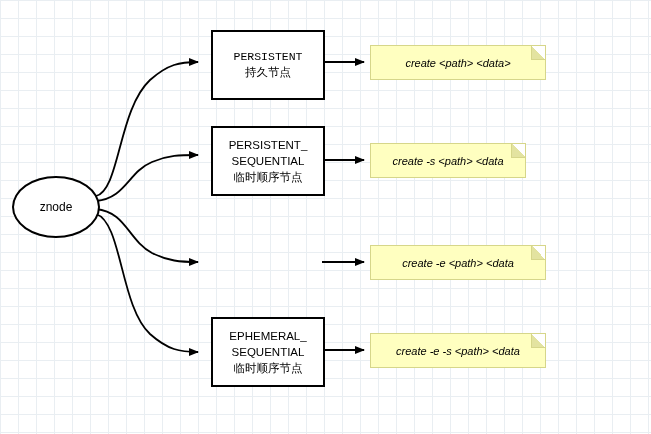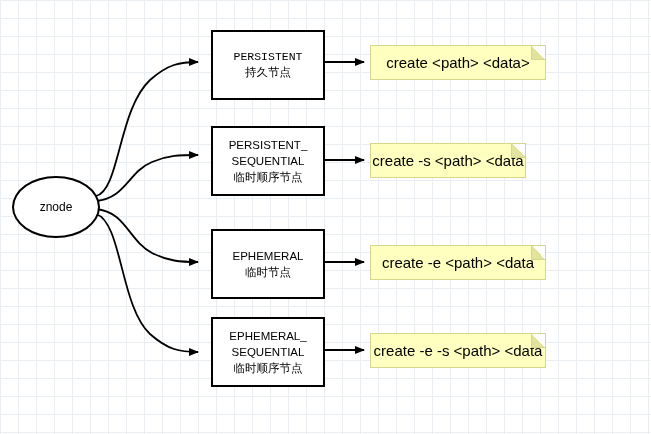--- a/index.html
+++ b/index.html
@@ -50,24 +50,25 @@
     color: #000000;
     text-align: center;
   }
   .note {
     position: absolute;
     background: #ffffc0;
     border: 1px solid #d6d68a;
     display: flex;
     align-items: center;
     justify-content: center;
-    font-size: 15px;
+    font-size: 11px;
     color: #000000;
     text-align: center;
     box-sizing: border-box;
+    font-style: italic;
   }
   .note .fold {
     position: absolute;
     right: 0;
     top: 0;
     width: 13px;
     height: 13px;
     background: linear-gradient(225deg, #ffffff 0%, #ffffff 50%, #e3e3a0 50%, #e3e3a0 100%);
     border-left: 1px solid #d6d68a;
     border-bottom: 1px solid #d6d68a;
@@ -112,24 +113,20 @@
     <span>PERSISTENT</span>
     <span>持久节点</span>
   </div>
 
   <div class="node-box" style="left:211px; top:126px; width:110px; height:66px;">
     <span>PERSISTENT_</span>
     <span>SEQUENTIAL</span>
     <span>临时顺序节点</span>
   </div>
 
-  <div class="node-box" style="left:211px; top:229px; width:110px; height:66px;">
-    <span>EPHEMERAL</span>
-    <span>临时节点</span>
-  </div>
 
   <div class="node-box" style="left:211px; top:317px; width:110px; height:66px;">
     <span>EPHEMERAL_</span>
     <span>SEQUENTIAL</span>
     <span>临时顺序节点</span>
   </div>
 
   <div class="note" style="left:370px; top:45px; width:176px; height:35px;">
     <span>create &lt;path&gt; &lt;data&gt;</span>
     <span class="fold"></span>

